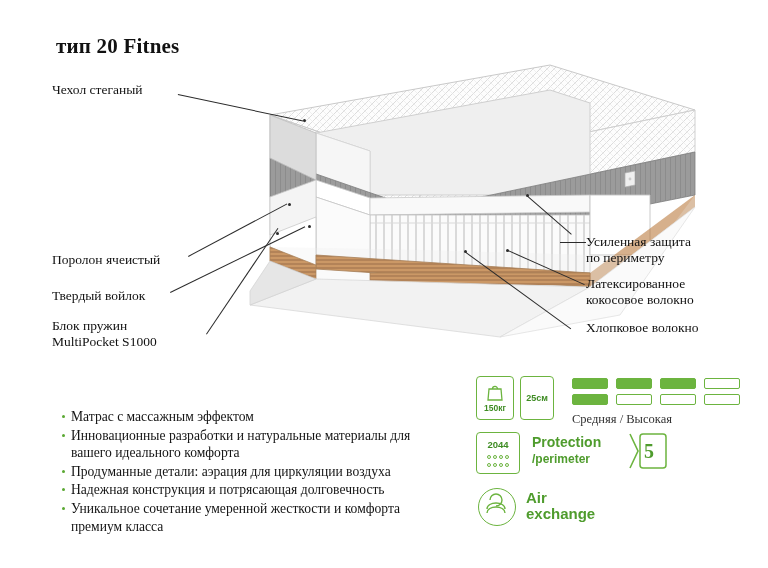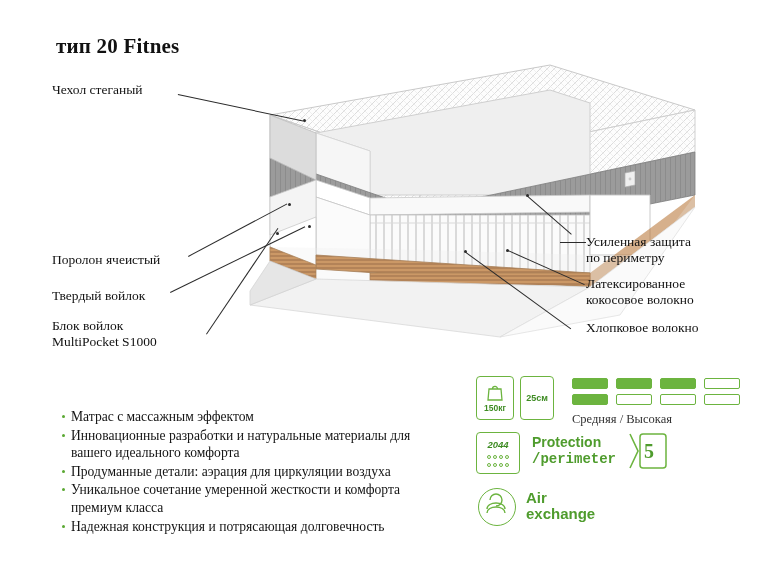--- a/index.html
+++ b/index.html
@@ -136,32 +136,32 @@
   .fbar.fill { background: #6cb43f; }
   .firm-label {
     position: absolute; left: 96px; top: 40px;
     font-size: 12.5px; color: #333; font-family: "Liberation Serif", serif;
   }
 
   .spring-box {
     left: 0; top: 60px; width: 44px; height: 42px;
     display: flex; flex-direction: column; align-items: center; justify-content: center;
   }
-  .spring-num { font-size: 9.5px; font-weight: bold; color: #3f8c24; font-style: italic; }
+  .spring-num { font-size: 9.5px; font-weight: bold; color: #3f8c24; }
   .spring-dots { margin-top: 2px; line-height: 5px; }
   .spring-dots i {
     display: inline-block; width: 4px; height: 4px; margin: 1px;
     border: 1px solid #6cb43f; border-radius: 50%; box-sizing: border-box;
   }
 
   .protect {
     position: absolute; left: 56px; top: 62px;
     font-size: 14px; font-weight: bold; color: #4f9c2d; line-height: 16px;
   }
-  .protect .small { font-size: 14px; font-family: Liberation Mono, monospace; }
+  .protect .small { font-size: 12px; }
   .arrow-five {
     position: absolute; left: 152px; top: 58px;
     width: 44px; height: 42px;
   }
   .five-num {
     position: absolute; left: 16px; top: 10px;
     font-size: 20px; font-weight: bold; color: #4f9c2d;
     font-family: "Liberation Serif", serif;
   }
 
@@ -252,21 +252,21 @@
 
   <div class="label" style="left:52px; top:252px;">Поролон ячеистый</div>
   <div class="lead" style="left:188px; top:256px; width:112px; transform:rotate(-28deg);"></div>
   <div class="dot" style="left:288px; top:203px;"></div>
 
   <div class="label" style="left:52px; top:288px;">Твердый войлок</div>
   <div class="lead" style="left:170px; top:292px; width:150px; transform:rotate(-26deg);"></div>
   <div class="dot" style="left:308px; top:225px;"></div>
 
   <div class="label two" style="left:52px; top:318px; width:160px;">
-    <span>Блок войлок</span><br>
+    <span>Блок пружин</span><br>
     <span>MultiPocket S1000</span>
   </div>
   <div class="lead" style="left:206px; top:334px; width:128px; transform:rotate(-56deg);"></div>
   <div class="dot" style="left:276px; top:232px;"></div>
 
   <div class="label two" style="left:586px; top:234px; width:170px;">
     <span>Усиленная защита</span><br>
     <span>по периметру</span>
   </div>
   <div class="lead" style="left:560px; top:242px; width:26px;"></div>
@@ -282,22 +282,22 @@
 
   <div class="label" style="left:586px; top:320px;">Хлопковое волокно</div>
   <div class="lead" style="left:466px; top:252px; width:130px; transform:rotate(36deg);"></div>
   <div class="dot" style="left:464px; top:250px;"></div>
 
   <div class="bullets">
     <ul>
       <li>Матрас с массажным эффектом</li>
       <li>Инновационные разработки и натуральные материалы для вашего идеального комфорта</li>
       <li>Продуманные детали: аэрация для циркуляции воздуха</li>
+      <li>Надежная конструкция и потрясающая долговечность</li>
       <li>Уникальное сочетание умеренной жесткости и комфорта премиум класса</li>
-      <li>Надежная конструкция и потрясающая долговечность</li>
     </ul>
   </div>
 
   <div class="icons">
 
     <div class="ibox weight-box">
       <svg width="16" height="18" viewBox="0 0 16 18">
         <path d="M2 6 L14 6 L15 17 L1 17 Z" fill="none" stroke="#6cb43f" stroke-width="1.3"></path>
         <path d="M5.5 6 A2.5 2.6 0 0 1 10.5 6" fill="none" stroke="#6cb43f" stroke-width="1.3"></path>
       </svg>

